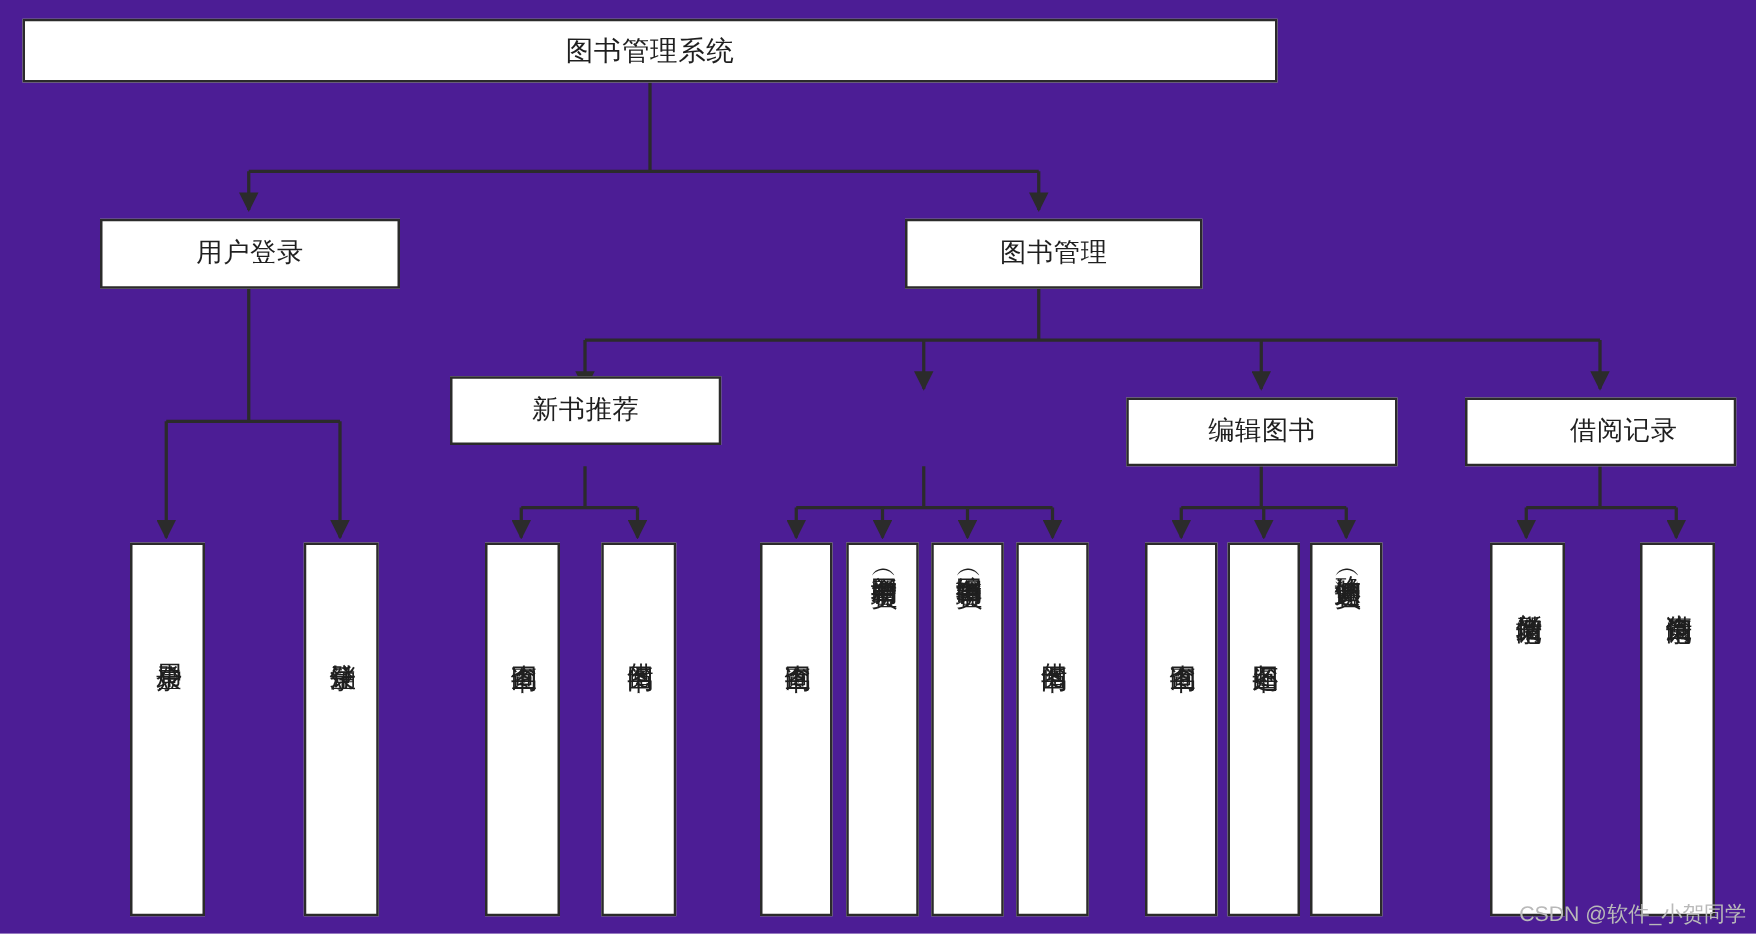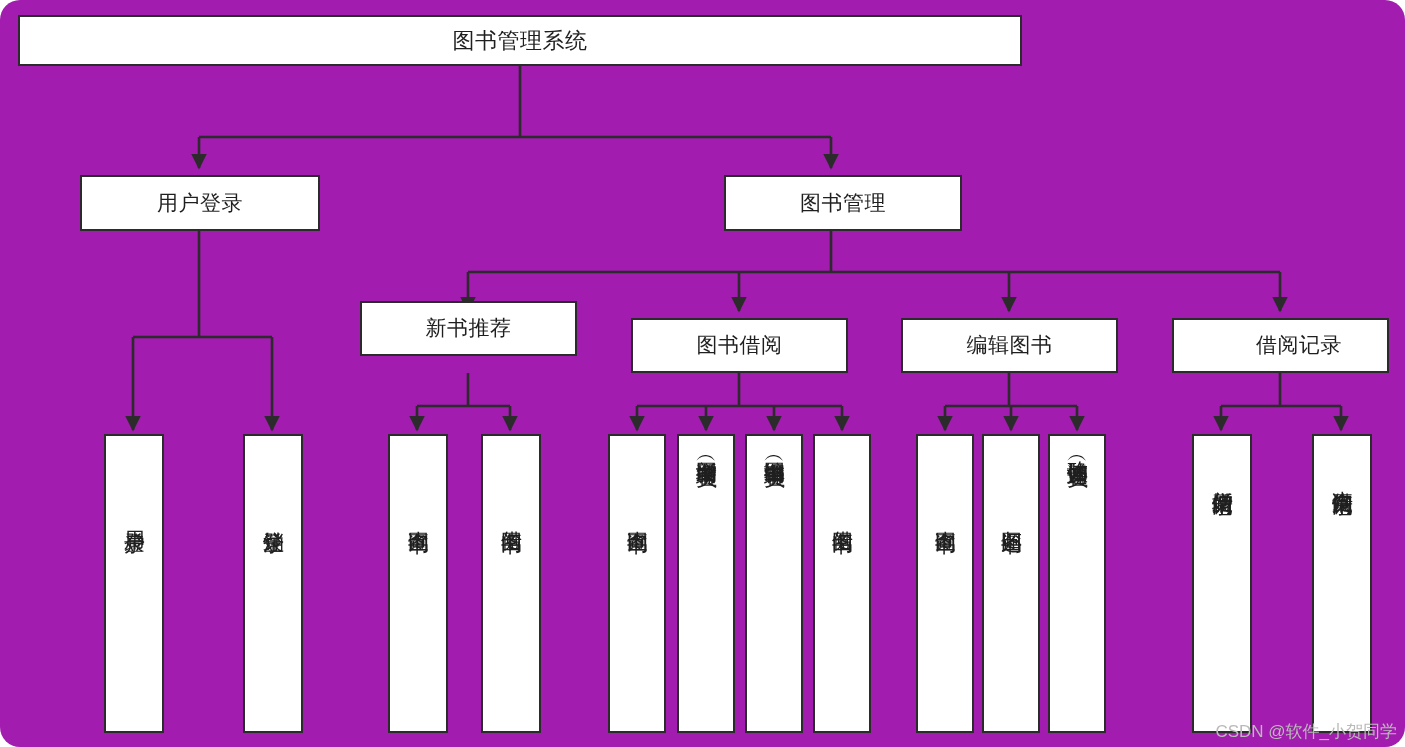--- a/index.html
+++ b/index.html
@@ -8,23 +8,22 @@
     background: #ffffff;
   }
   body {
     font-family: "Liberation Sans", "DejaVu Sans", sans-serif;
     color: #1a1a1a;
   }
   #canvas {
     position: relative;
     width: 1405px;
     height: 747px;
-    background: #a21caf;
+    background: #4c1d95;
     overflow: hidden;
-    border-radius: 20px;
   }
   #edges {
     position: absolute;
     left: 0;
     top: 0;
     width: 1405px;
     height: 747px;
     pointer-events: none;
   }
   .node {
@@ -138,23 +137,20 @@
   <div class="node" style="left:80px; top:175px; width:240px; height:56px;">
     <span class="node-label">用户登录</span>
   </div>
   <div class="node" style="left:712px; top:175px; width:238px; height:56px;margin-left:12px;">
     <span class="node-label">图书管理</span>
   </div>
 
   <div class="node" style="left:360px; top:301px; width:217px; height:55px;">
     <span class="node-label">新书推荐</span>
   </div>
-  <div class="node" style="left:631px; top:318px; width:217px; height:55px;">
-    <span class="node-label">图书借阅</span>
-  </div>
   <div class="node" style="left:901px; top:318px; width:217px; height:55px;">
     <span class="node-label">编辑图书</span>
   </div>
   <div class="node" style="left:1172px; top:318px; width:217px; height:55px;padding-left:37px;">
     <span class="node-label">借阅记录</span>
   </div>
 
   <div class="node leaf mid" style="left:104px; top:434px; width:60px; height:299px;">
     <span class="node-label">用户登录</span>
   </div>

